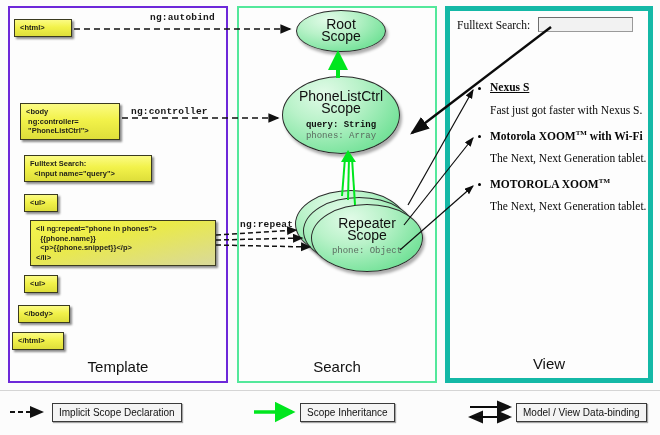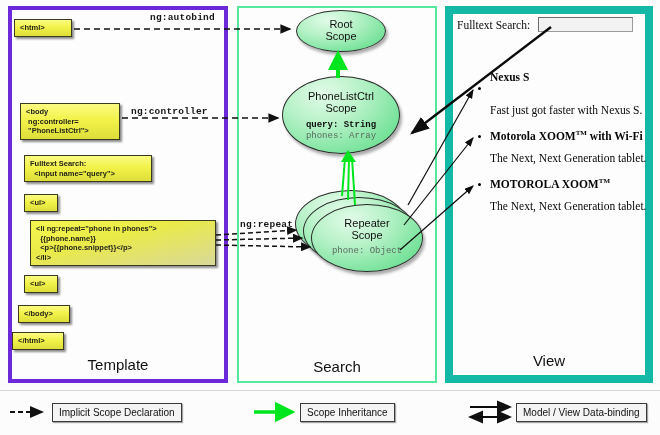--- a/index.html
+++ b/index.html
@@ -16,25 +16,25 @@
     overflow: hidden;
   }
 
   
   .panel {
     position: absolute;
     background: #fdfdfd;
     box-sizing: border-box;
   }
   #panel-template { left: 8px;   top: 6px; width: 220px; height: 377px;
-                    border: 4px solid #6d28d9; }
+                    border: 2px solid #6d28d9; }
   #panel-model    { left: 237px; top: 6px; width: 200px; height: 377px;
                     border: 2px solid #53e89b; }
   #panel-view     { left: 445px; top: 6px; width: 208px; height: 377px;
-                    border: 8px solid #14b8a6; }
+                    border: 5px solid #14b8a6; }
 
   .panel-label {
     position: absolute;
     bottom: 6px;
     left: 0;
     width: 100%;
     text-align: center;
     font-size: 15px;
     color: #111;
     font-family: "Liberation Sans", sans-serif;
@@ -81,21 +81,21 @@
     position: absolute;
     border-radius: 50%;
     border: 1.5px solid #2b2b2b;
     background: radial-gradient(ellipse at 35% 22%, #e2fbe8 0%, #b9f2c9 35%, #79e39c 75%, #5bd184 100%);
     box-shadow: 2px 3px 3px rgba(0,0,0,0.32);
     text-align: center;
     box-sizing: border-box;
   }
   .scope .title {
     font-family: "Liberation Sans", sans-serif;
-    font-size: 11px;
+    font-size: 14px;
     line-height: 12px;
     color: #101010;
   }
   .scope .prop {
     font-family: "Liberation Mono", monospace;
     font-size: 9px;
     line-height: 11px;
     white-space: nowrap;
   }
   .prop.bold { font-weight: bold; color: #0d0d0d; }
@@ -211,21 +211,21 @@
   </div>
 
   <div class="panel" id="panel-view">
     <div class="panel-label">View</div>
   </div>
 
   <div class="view-search-label" style="left:457px; top:19px;">Fulltext Search:</div>
   <div class="view-input" style="left:538px; top:17px; width:95px; height:15px;"></div>
 
   <div class="view-item-bullet" style="left:478px; top:87px;"></div>
-  <div class="view-item-title" style="left:490px; top:71px;">Nexus S</div>
+  <div class="view-item-title" style="left:490px; top:81px;text-decoration:underline;">Nexus S</div>
   <div class="view-item-snippet" style="left:490px; top:104px;">Fast just got faster with Nexus S.</div>
 
   <div class="view-item-bullet" style="left:478px; top:135px;"></div>
   <div class="view-item-title" style="left:490px; top:129px;"><span>Motorola XOOM</span><sup>TM</sup><span> with Wi-Fi</span></div>
   <div class="view-item-snippet" style="left:490px; top:152px;">The Next, Next Generation tablet.</div>
 
   <div class="view-item-bullet" style="left:478px; top:183px;"></div>
   <div class="view-item-title" style="left:490px; top:177px;"><span>MOTOROLA XOOM</span><sup>TM</sup></div>
   <div class="view-item-snippet" style="left:490px; top:200px;">The Next, Next Generation tablet.</div>
 

